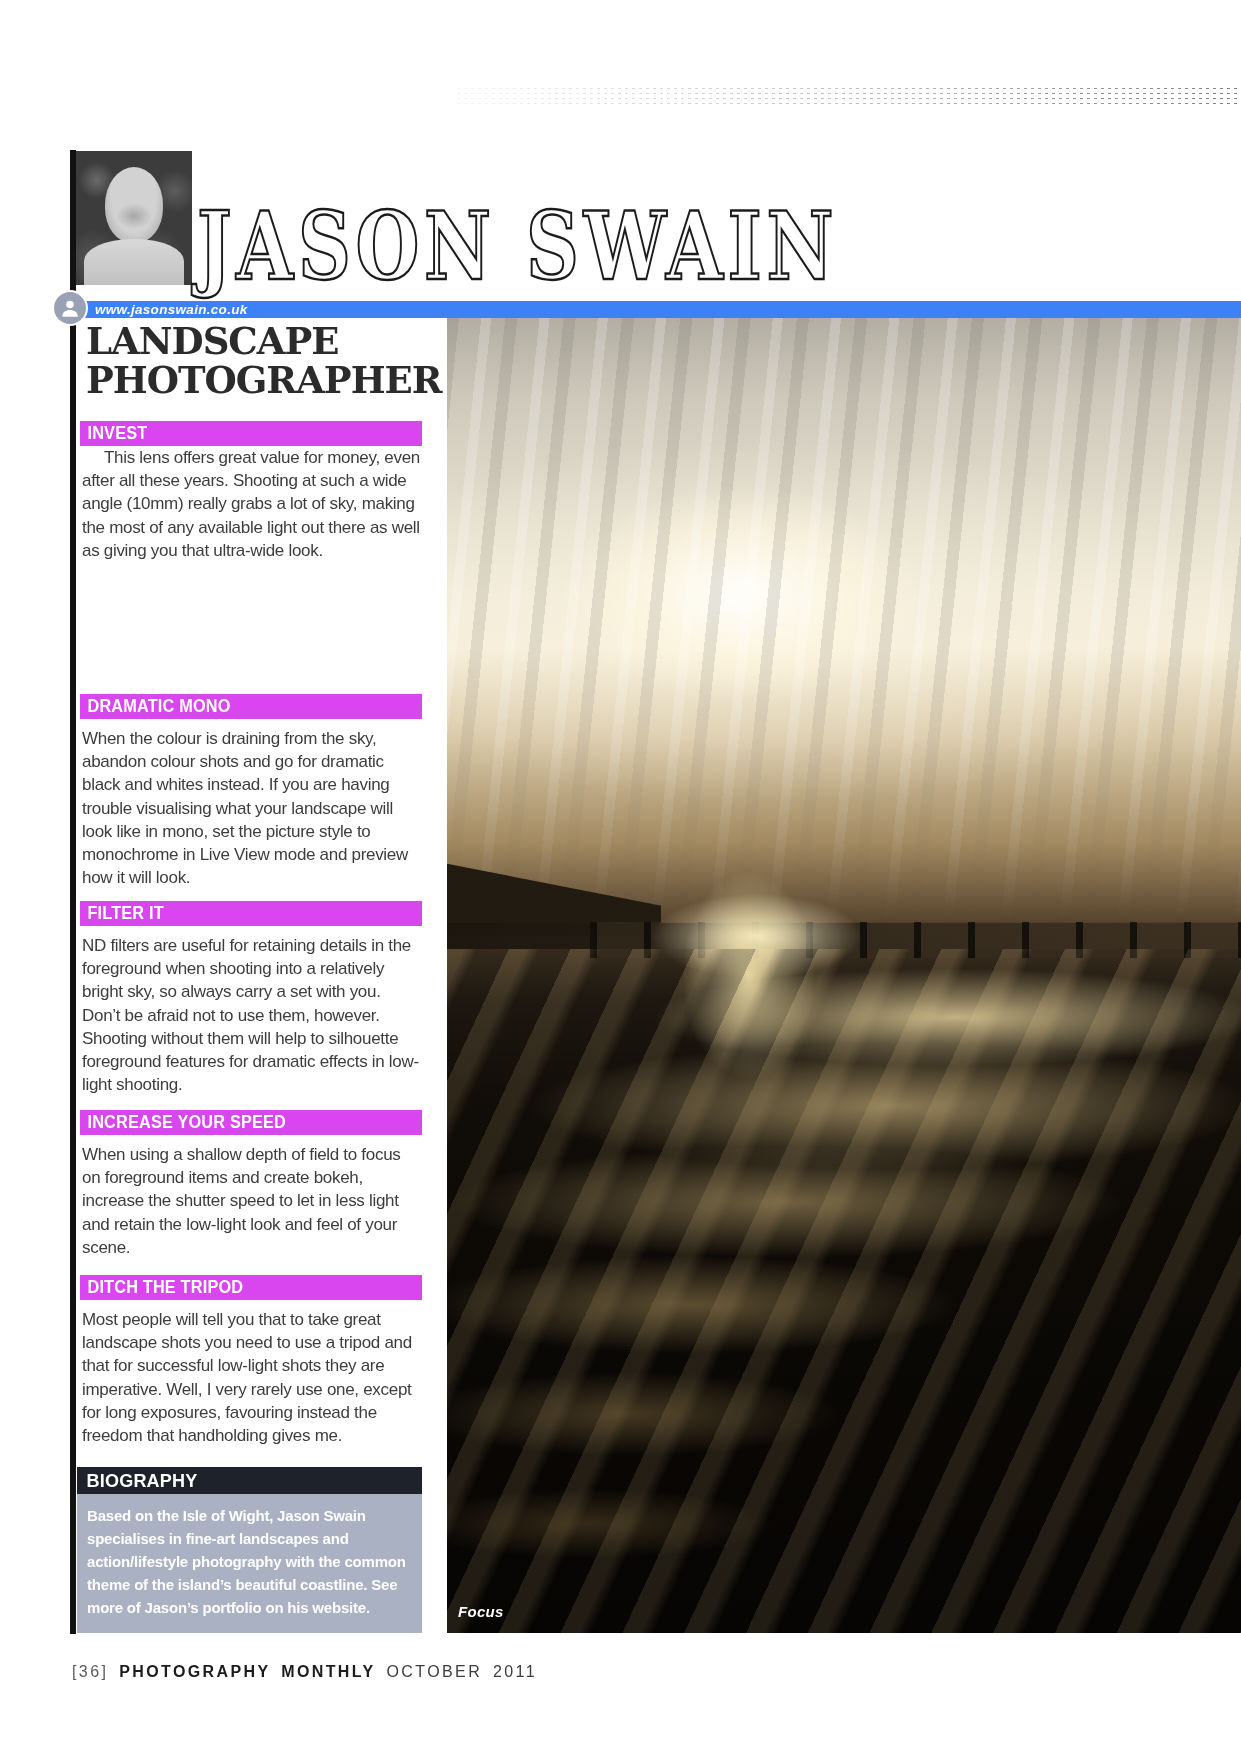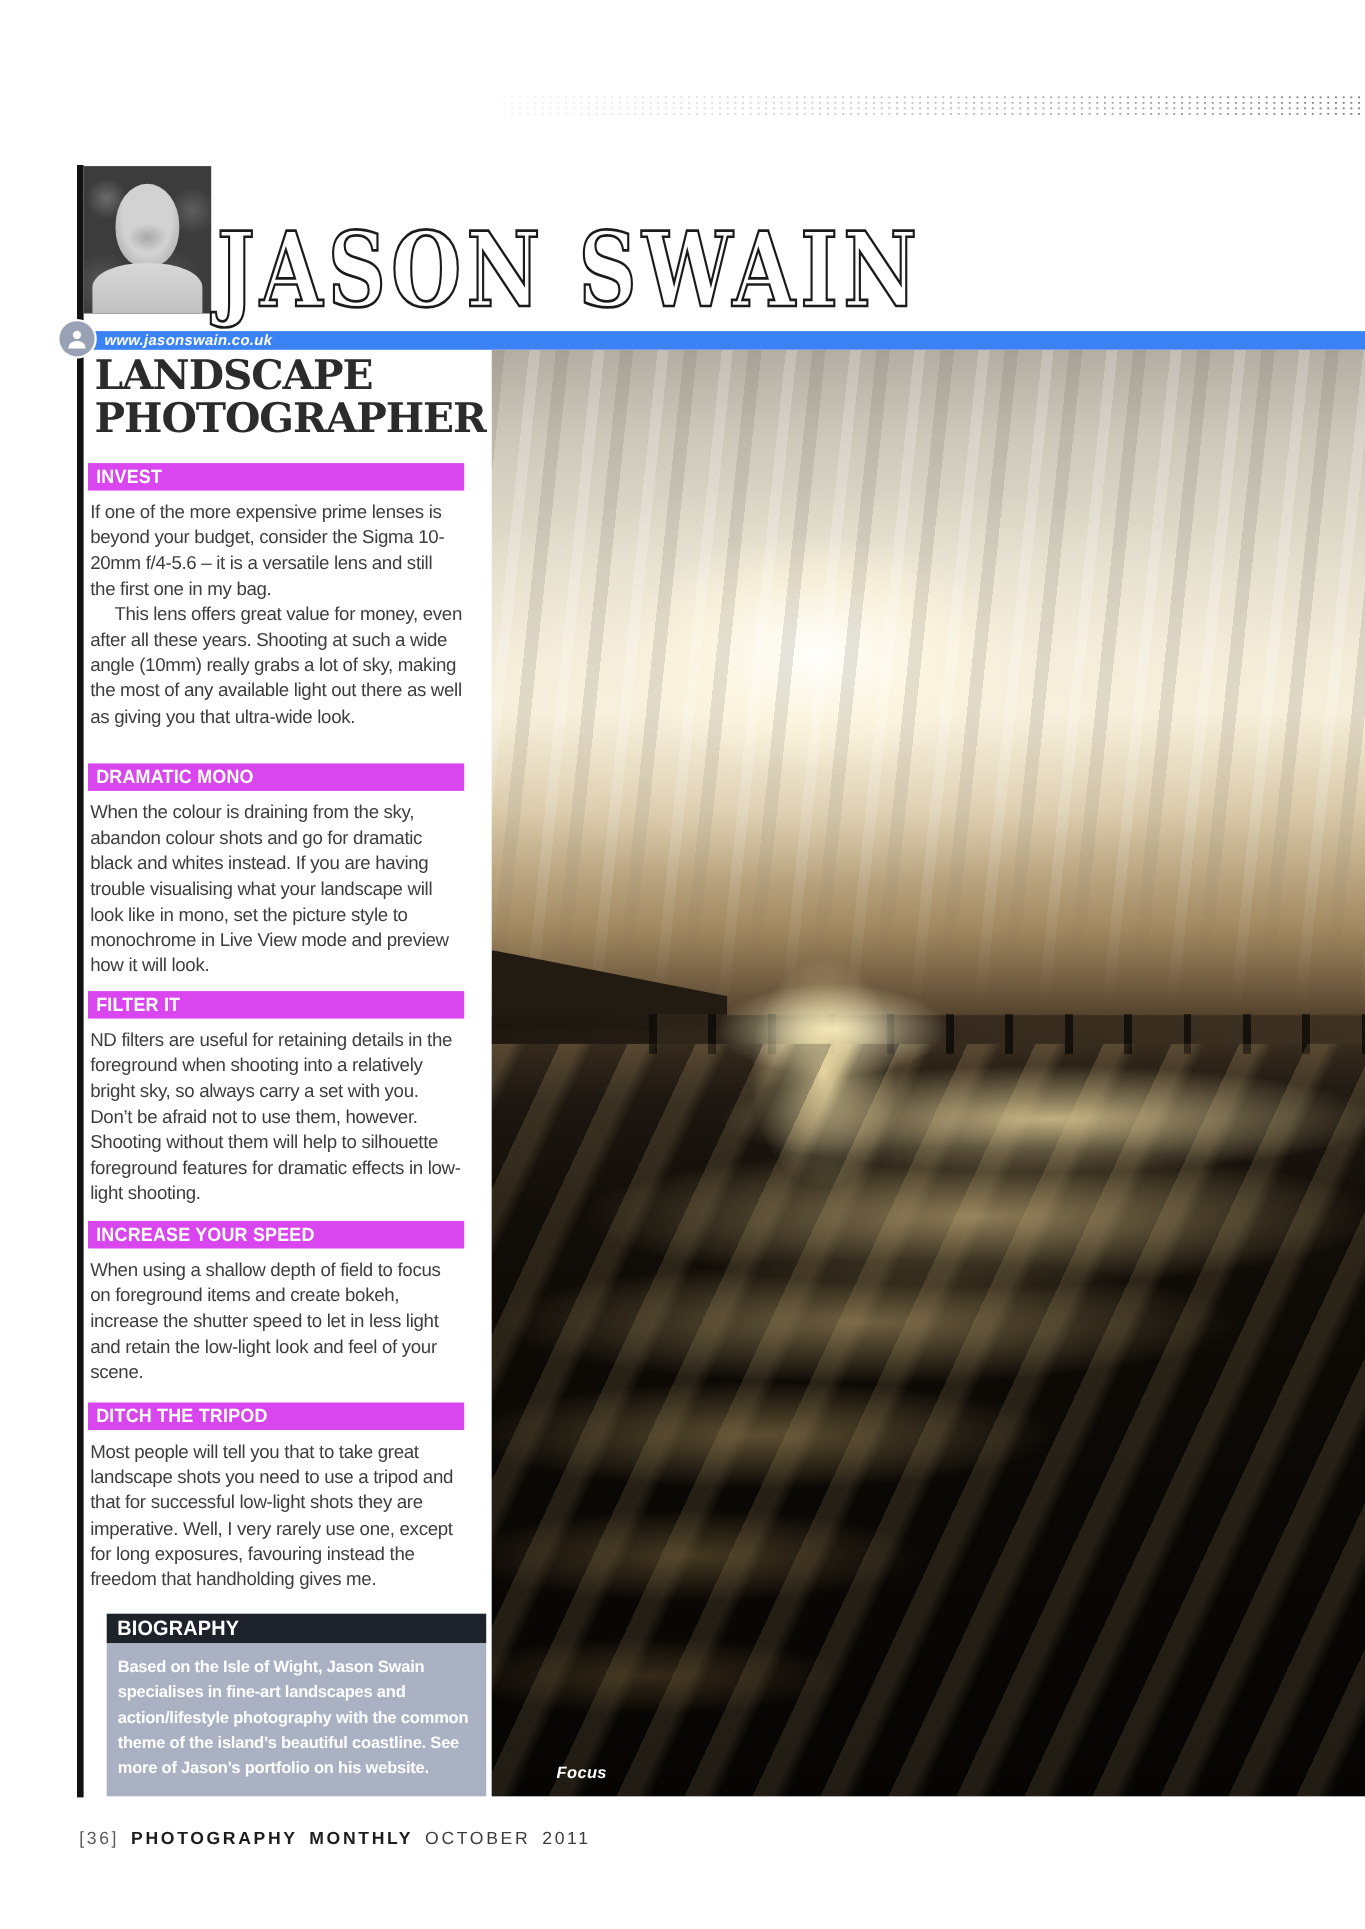--- a/index.html
+++ b/index.html
@@ -56,21 +56,21 @@
   .tip{position:absolute;left:80px;width:342px;}
   .tip-bar{height:25px;background:#d946ef;}
   .tip-bar span{display:inline-block;padding-left:8px;color:#ffffff;font-weight:bold;
         font-size:17.5px;line-height:25px;letter-spacing:.2px;transform:scaleX(.93);transform-origin:left center;}
   .tip p{margin:8px 0 0 2px;width:338px;color:#3d3d3d;font-size:17px;line-height:23.2px;letter-spacing:-.3px;}
   .tip p.indent{text-indent:22px;margin-top:0;}
 
   #tip0{top:421px;} #tip1{top:694px;} #tip2{top:901px;} #tip3{top:1110px;} #tip4{top:1275px;}
 
   
-  .bio{position:absolute;left:77px;top:1467px;width:345px;padding-left:20px;}
+  .bio{position:absolute;left:77px;top:1467px;width:345px;}
   .bio-bar{height:27px;background:#1e222a;}
   .bio-bar span{display:inline-block;padding-left:10px;color:#ffffff;font-weight:bold;
         font-size:19px;line-height:27px;letter-spacing:.2px;transform:scaleX(.95);transform-origin:left center;}
   .bio-body{box-sizing:border-box;height:139px;background:#a9b1c3;padding:10px 14px 0 10px;
         color:#ffffff;font-weight:bold;font-size:15px;line-height:23px;letter-spacing:-.2px;}
 
   
   .photo{position:absolute;left:447px;top:318px;width:794px;height:1315px;overflow:hidden;
         background:
           radial-gradient(ellipse 250px 150px at 37% 21%,rgba(255,255,252,.95),rgba(255,247,222,.55) 45%,rgba(255,247,222,0) 72%),
@@ -95,21 +95,21 @@
   .photo .ripples{position:absolute;left:0;top:48%;width:100%;height:52%;
         background:
           radial-gradient(ellipse 430px 70px at 64% 10%,rgba(250,228,168,.75),rgba(0,0,0,0) 70%),
           radial-gradient(ellipse 520px 90px at 56% 23%,rgba(242,214,150,.55),rgba(0,0,0,0) 70%),
           radial-gradient(ellipse 480px 80px at 43% 37%,rgba(230,200,135,.45),rgba(0,0,0,0) 70%),
           radial-gradient(ellipse 380px 70px at 31% 52%,rgba(215,182,115,.4),rgba(0,0,0,0) 70%),
           radial-gradient(ellipse 300px 60px at 23% 68%,rgba(195,160,95,.32),rgba(0,0,0,0) 70%),
           radial-gradient(ellipse 260px 50px at 18% 84%,rgba(170,135,75,.28),rgba(0,0,0,0) 70%),
           repeating-linear-gradient(115deg,rgba(255,226,160,.10) 0 16px,rgba(0,0,0,.22) 28px 56px);}
   .photo .caption{position:absolute;left:11px;bottom:13px;color:#ffffff;
-        font-weight:bold;font-style:italic;font-size:15px;letter-spacing:.3px;margin-left:48px;}
+        font-weight:bold;font-style:italic;font-size:15px;letter-spacing:.3px;}
 
   
   .footer{position:absolute;left:72px;top:1663px;font-size:16px;letter-spacing:2.4px;
         word-spacing:4px;color:#4a4a4a;white-space:nowrap;}
   .footer .pg{color:#5a5a5a;text-align:right;}
   .footer .mag{color:#1c1c1c;font-weight:bold;}
   .footer .issue{color:#3c3c3c;}
 </style>
 </head>
 <body>
@@ -137,21 +137,20 @@
       <path d="M3.5 21.5c0-5.2 4.2-7.4 8.5-7.4s8.5 2.2 8.5 7.4z" fill="#ffffff"></path>
     </svg>
   </div>
 
   <h2 class="role">LANDSCAPE PHOTOGRAPHER</h2>
 
   <section class="tip" id="tip0">
     <div class="tip-bar">
       <span>INVEST</span>
     </div>
-    <p>If one of the more expensive prime lenses is beyond your budget, consider the Sigma 10-20mm f/4-5.6 – it is a versatile lens and still the first one in my bag.</p>
     <p class="indent">This lens offers great value for money, even after all these years. Shooting at such a wide angle (10mm) really grabs a lot of sky, making the most of any available light out there as well as giving you that ultra-wide look.</p>
   </section>
 
   <section class="tip" id="tip2">
     <div class="tip-bar">
       <span>FILTER IT</span>
     </div>
     <p>ND filters are useful for retaining details in the foreground when shooting into a relatively bright sky, so always carry a set with you. Don’t be afraid not to use them, however. Shooting without them will help to silhouette foreground features for dramatic effects in low-light shooting.</p>
   </section>
 

